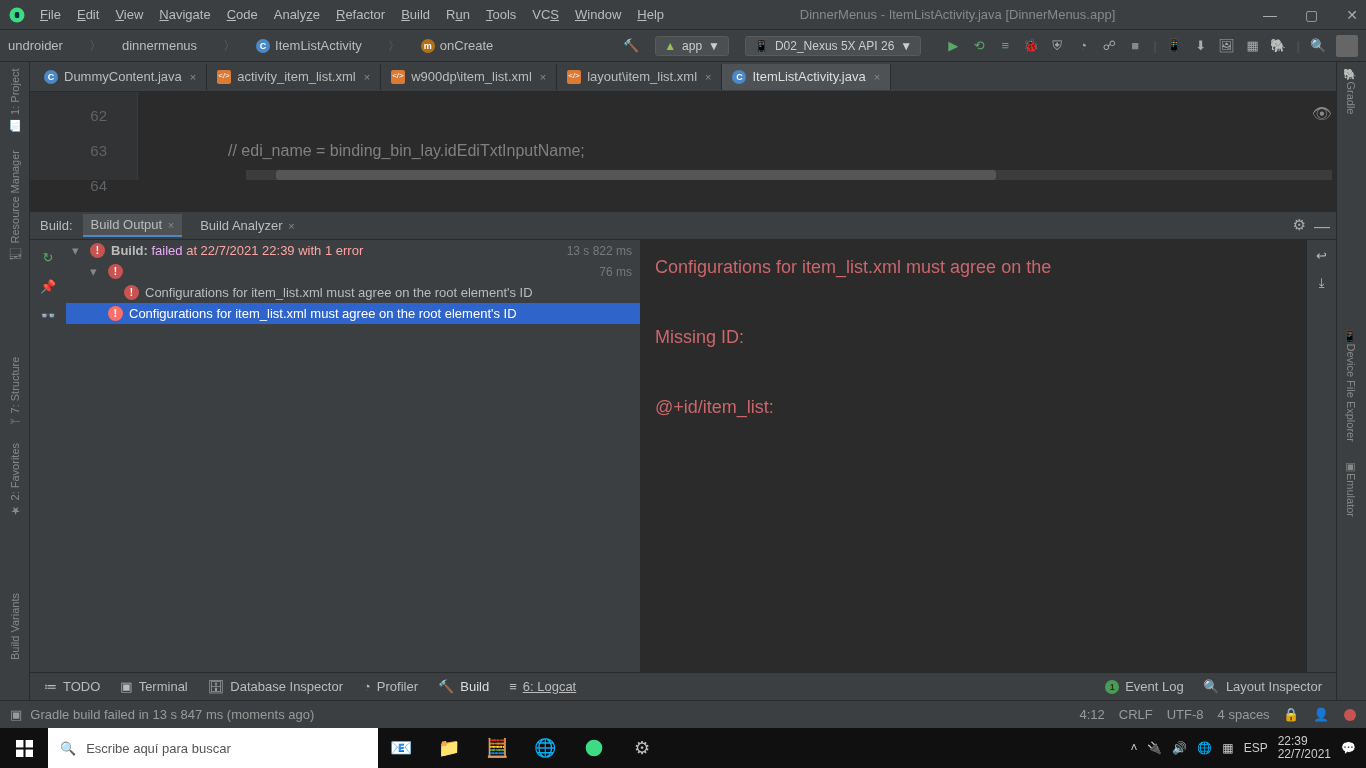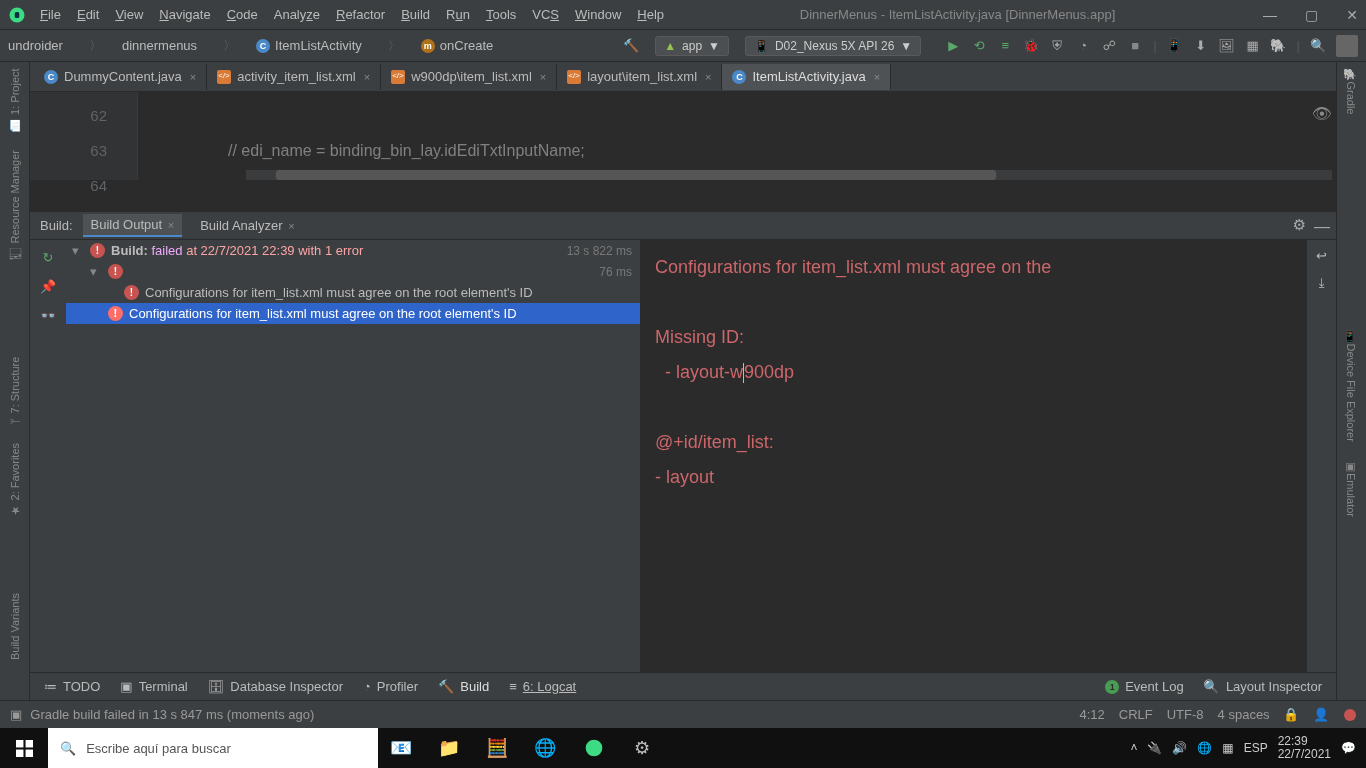--- a/index.html
+++ b/index.html
@@ -269,24 +269,22 @@
       </div>
       <div class="tree-row sel" style="padding-left:42px">
         <span class="err-ic">!</span>
         <span>Configurations for item_list.xml must agree on the root element's ID</span>
       </div>
     </div>
     <div class="bp-detail">
       <div>Configurations for item_list.xml must agree on the</div>
       <div>&nbsp;</div>
       <div>Missing ID:</div>
-      <div>&nbsp;&nbsp;- layout-w<span class="cursor"></span>900dp</div>
       <div>&nbsp;</div>
       <div>@+id/item_list:</div>
-      <div>  - layout</div>
       <div style="position:absolute;bottom:4px;left:14px;right:30px;height:10px;background:#3a3c3e">
           <div style="position:absolute;left:0;width:440px;height:10px;background:#565656;border-radius:3px"></div>
         </div>
     </div>
     <div class="bp-right-tools">
       <span>↩</span>
       <span>⤓</span>
     </div>
   </div>
 </div>

